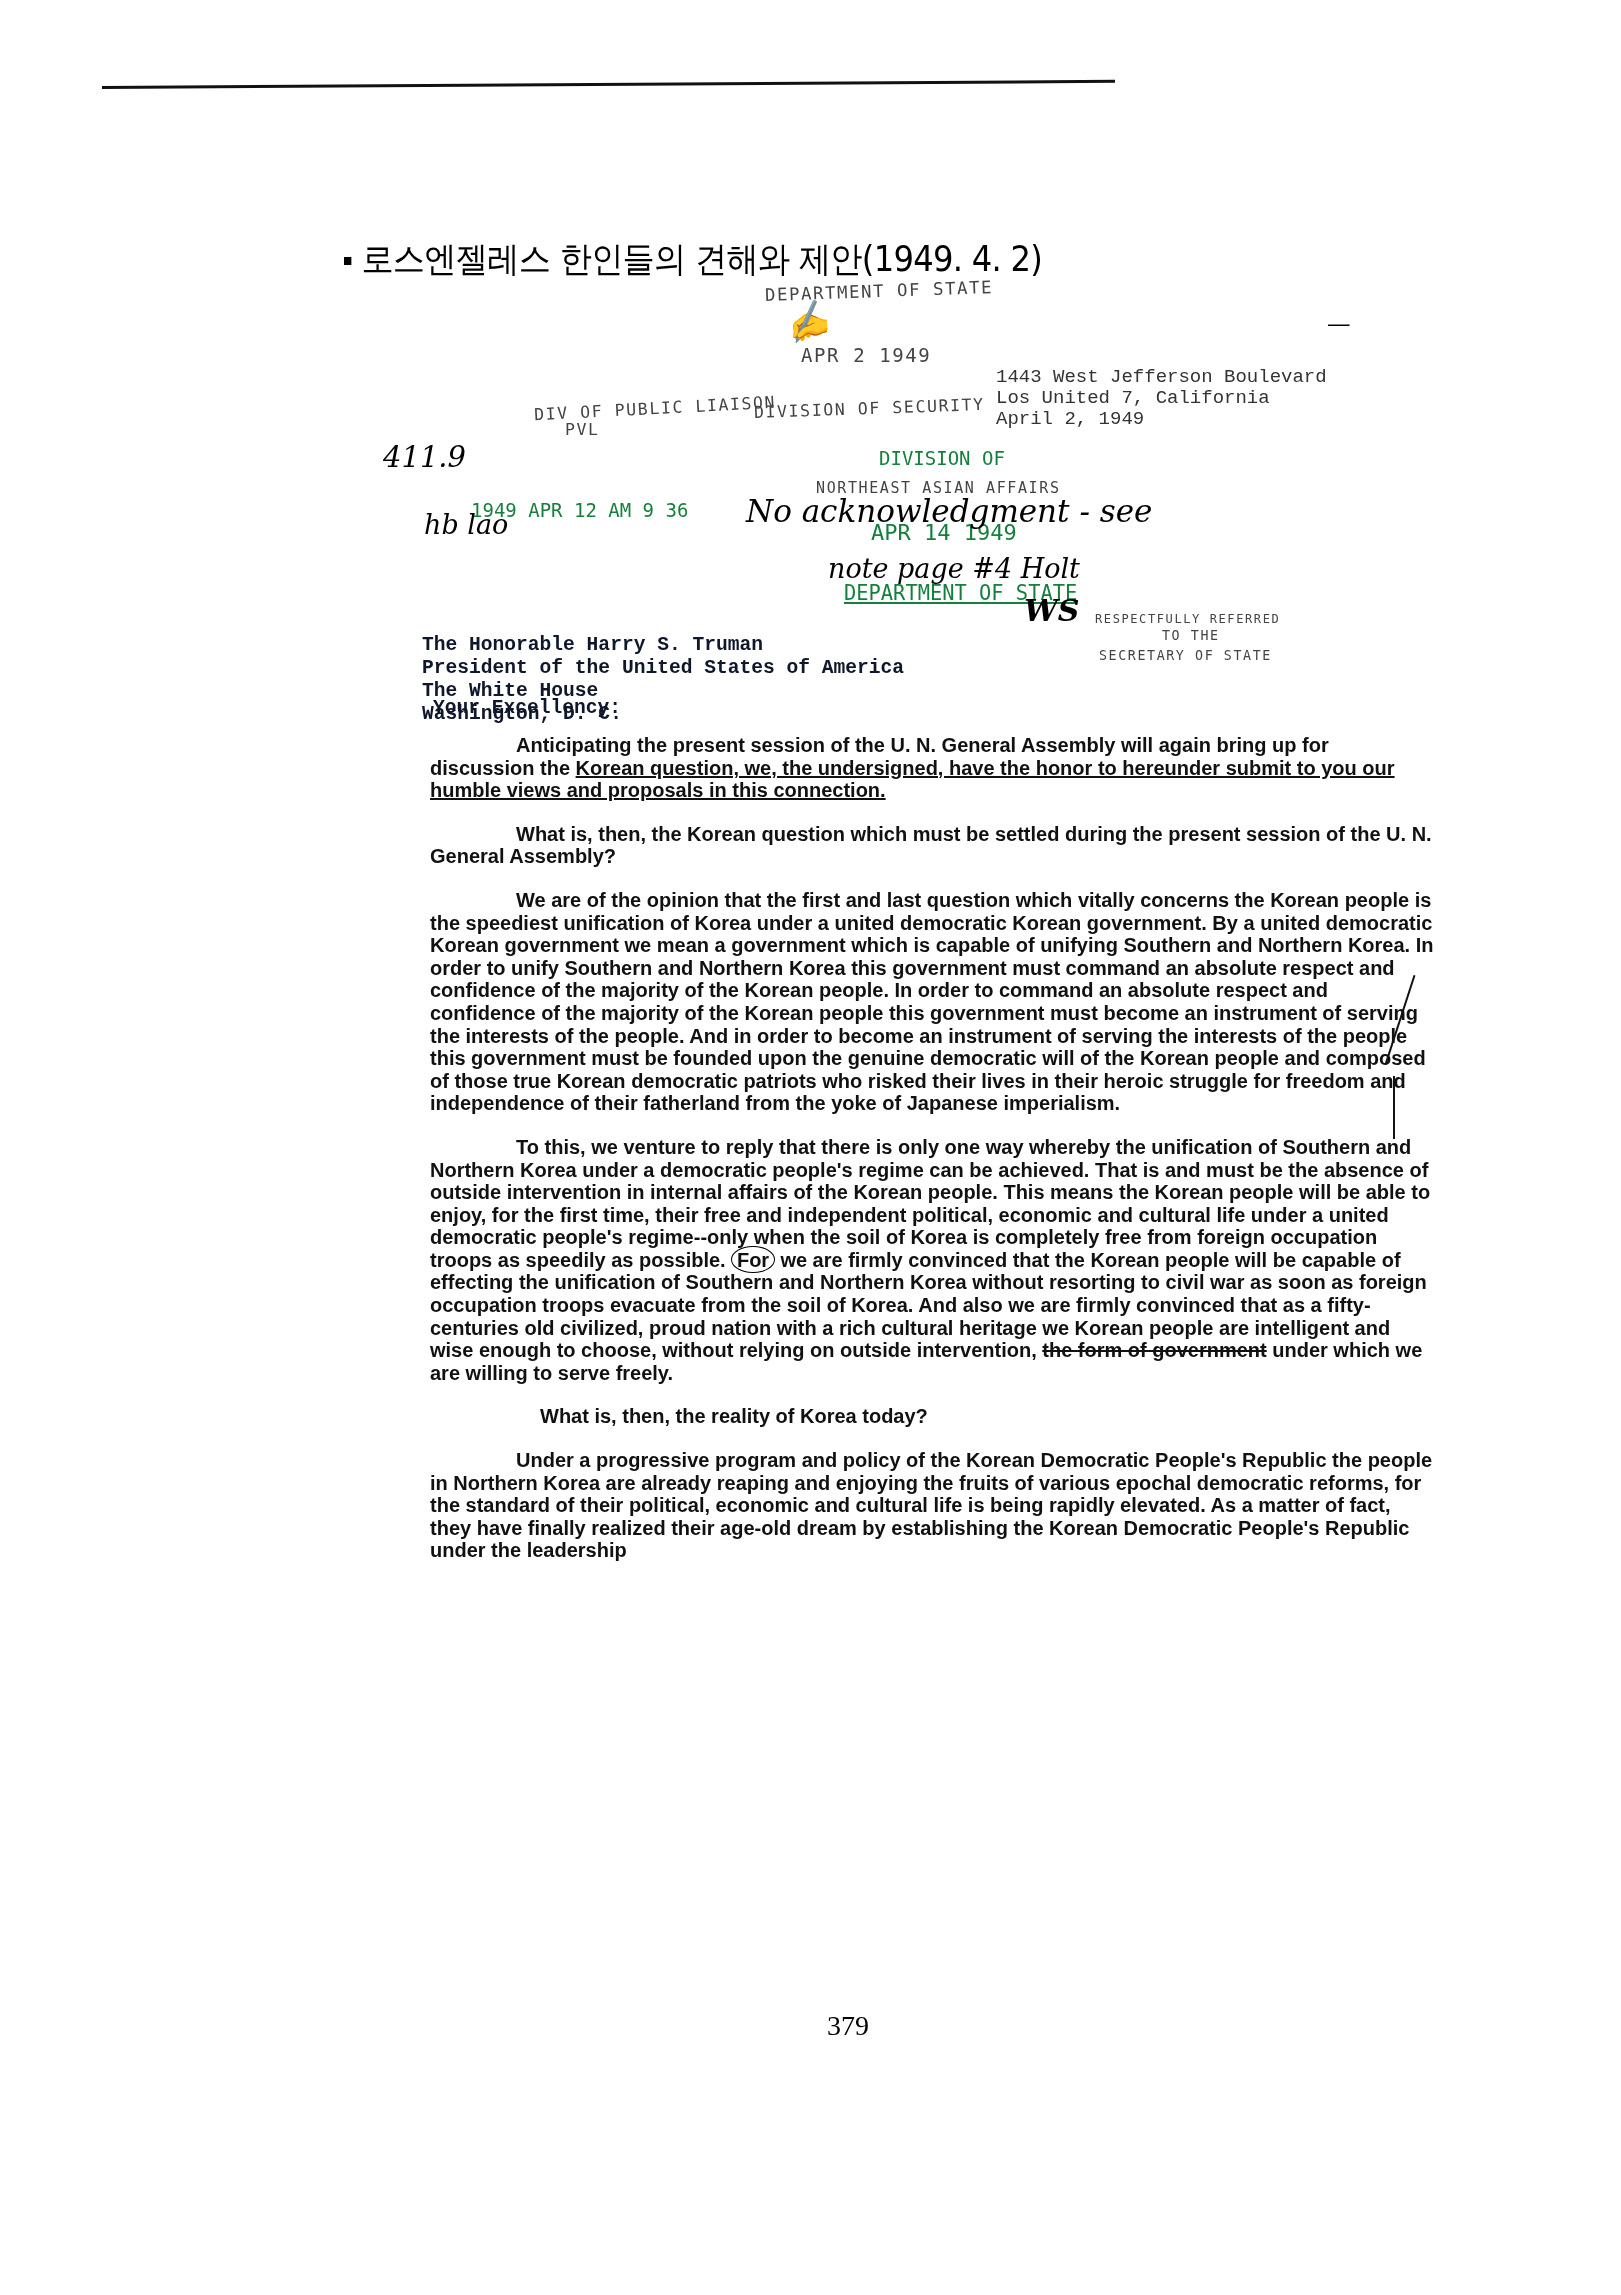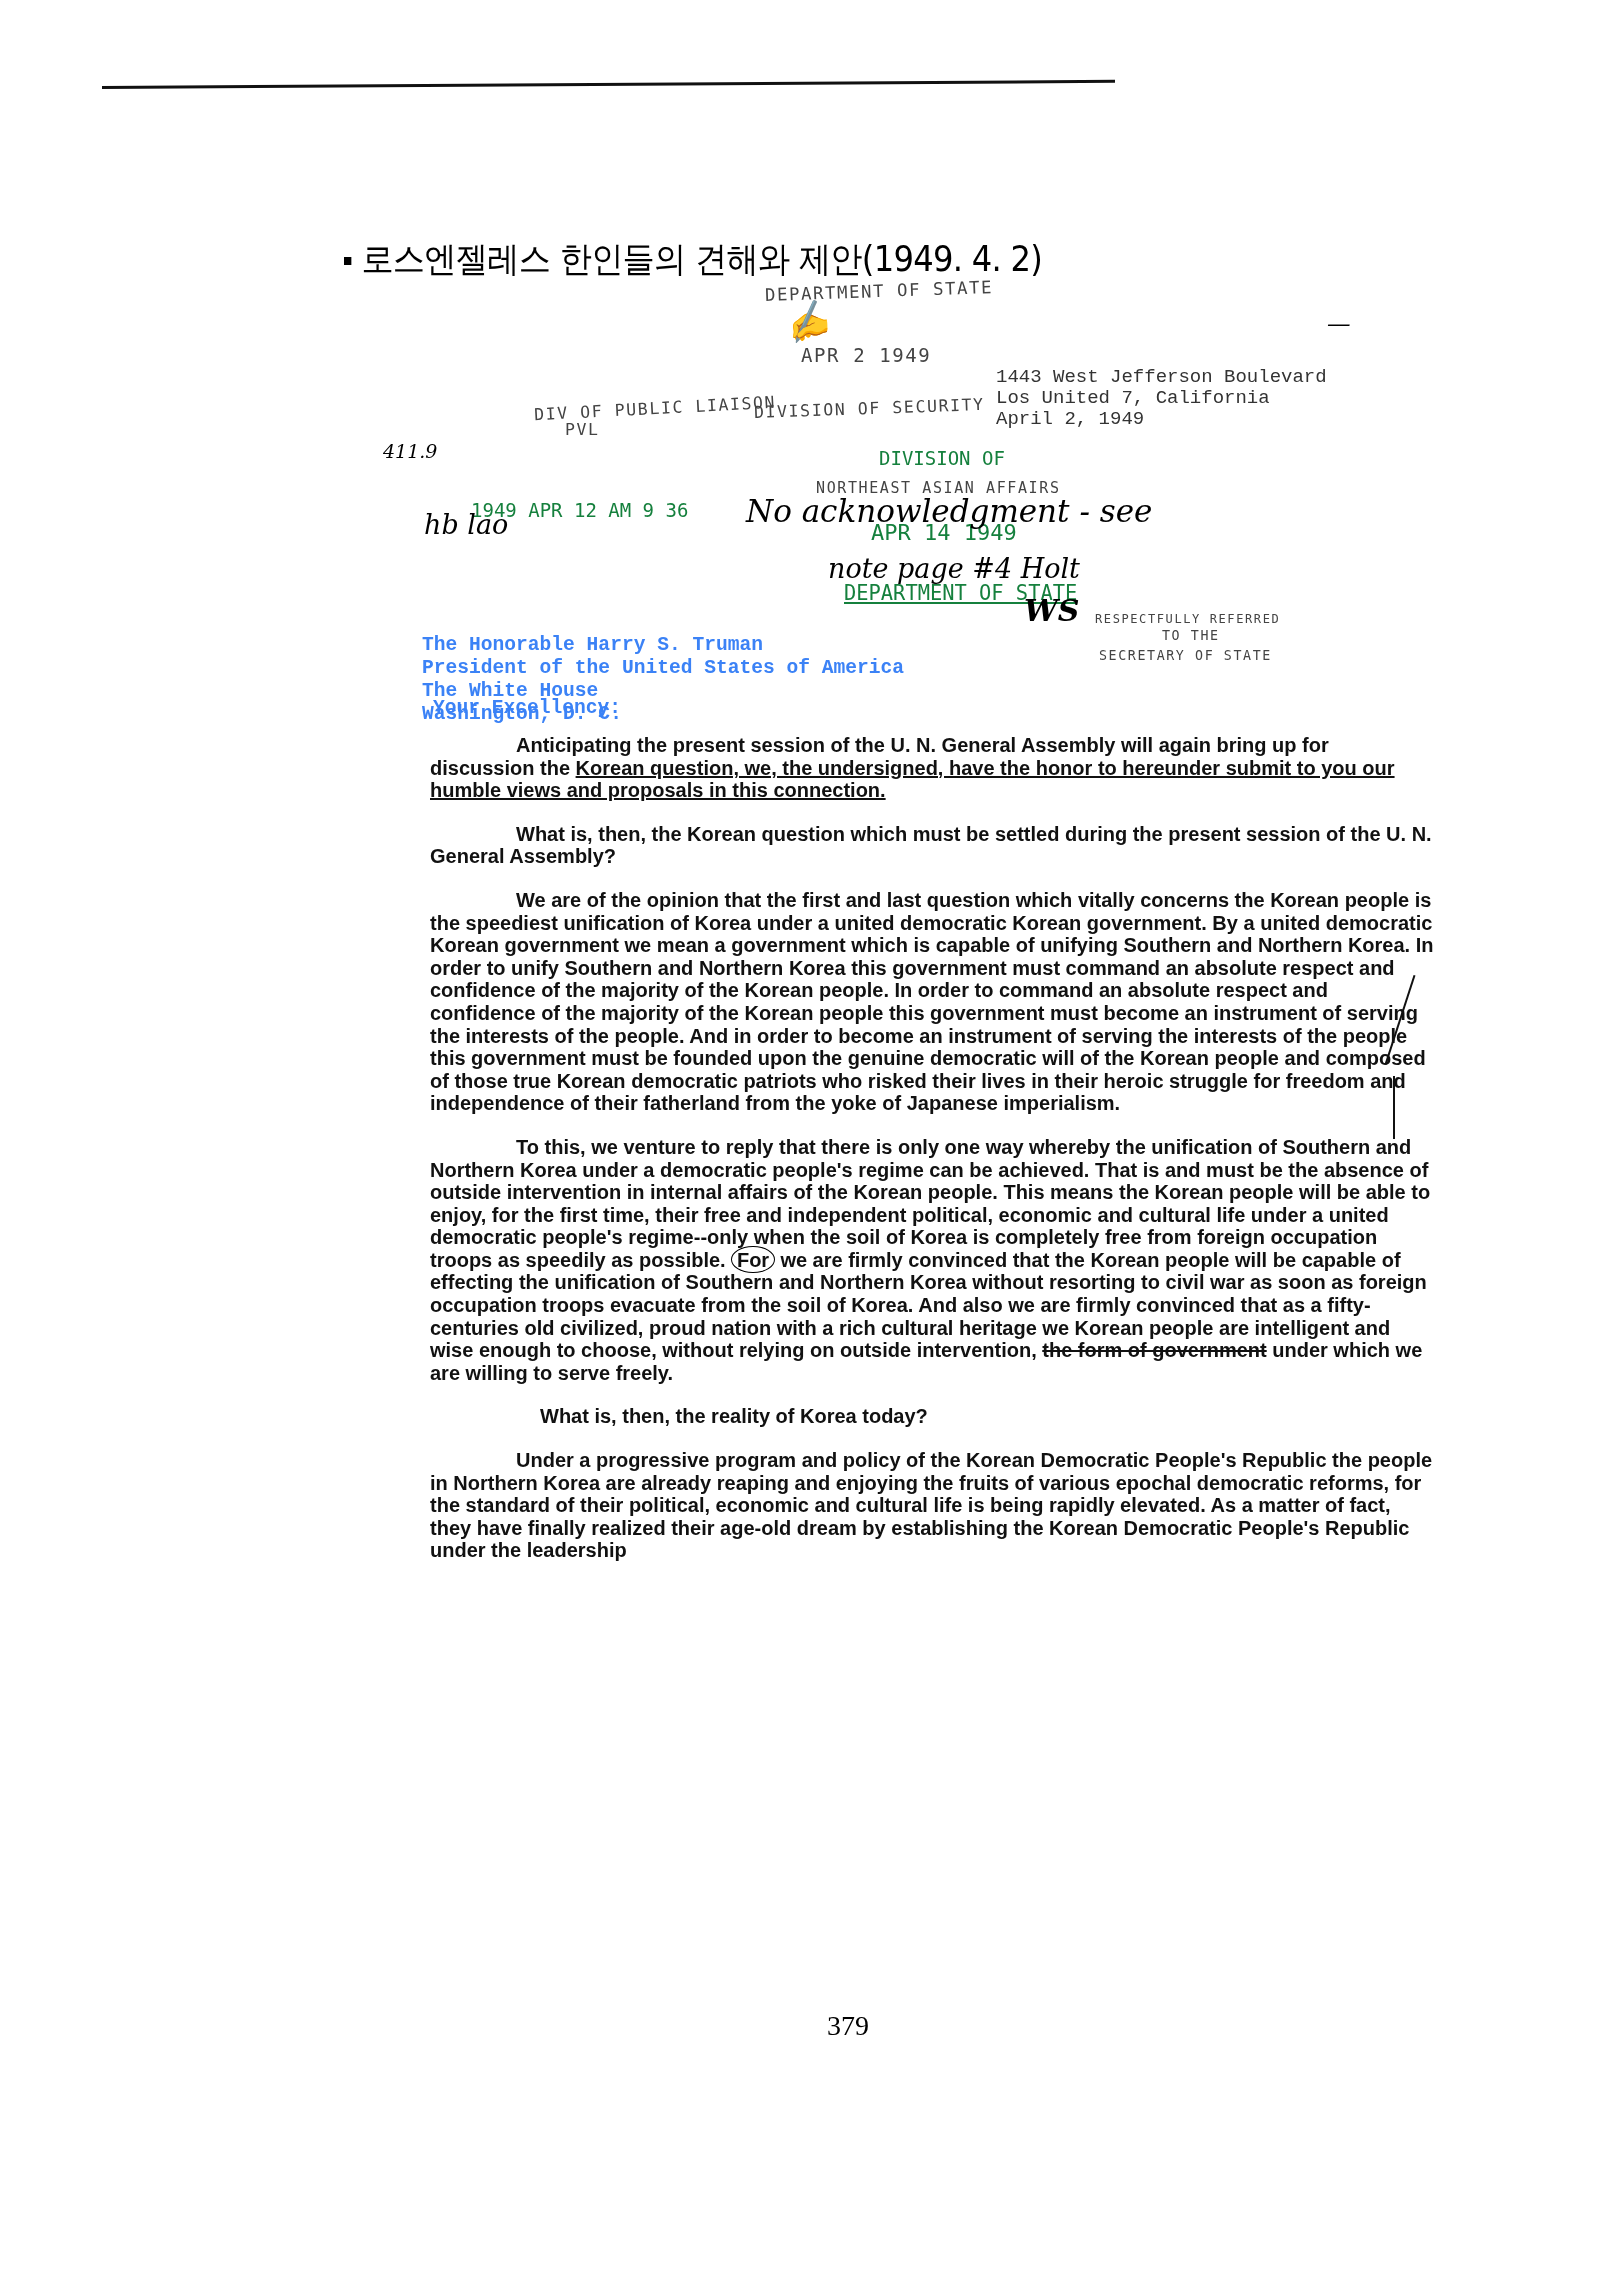--- a/index.html
+++ b/index.html
@@ -7,21 +7,21 @@
   .page { position:absolute; inset:0; background:#fff; }
   .top-rule { position:absolute; left:102px; top:86px; width:1013px; height:3.1px; background:#111;
               transform:rotate(-0.35deg); transform-origin:left center; }
   .title { position:absolute; left:344px; top:236px; font-family:"DejaVu Sans", sans-serif;
            font-size:35px; color:#000; letter-spacing:-0.8px; transform:scaleX(0.92); transform-origin:left; }
   .title .bullet { display:inline-block; width:7.9px; height:7.9px; background:#000; margin-right:11px; vertical-align:middle; }
   .stamp { position:absolute; font-family:"DejaVu Sans Mono", monospace; color:#15803d; }
   .faint { color:#444; letter-spacing:1.6px; }
   .hand { position:absolute; font-family:"DejaVu Serif", serif; font-style:italic; color:#000; }
   .typed { position:absolute; font-family:"Liberation Mono", monospace; font-size:19.6px; line-height:23px;
-           color:#3b82f6; white-space:pre; font-weight:bold; }
+           color:#0f172a; white-space:pre; font-weight:bold; }
   .addr-block { left:422px; top:634px; }
   .sender { left:996px; top:367px; font-size:19px; line-height:21px; font-weight:normal; color:#333; }
   .body-text { position:absolute; left:430px; width:1005px; font-family:Liberation Sans, sans-serif;
                font-size:20px; line-height:22.6px; color:#111; font-weight:bold; }
   .body-text p { margin:0 0 21px 0; text-indent:86px; white-space:normal; text-align:left; }
   .body-text p.q { text-indent:110px; }
   .ul { text-decoration:underline; text-decoration-thickness:2.4px; }
   .strike { text-decoration:line-through; text-decoration-thickness:2.4px;text-align:center; }
   .circle { border:1.6px solid #000; border-radius:50%; padding:1.6px 4.7px; }
   .margin-mark { position:absolute; background:#111; width:2.4px; }
@@ -46,21 +46,21 @@
   <div class="stamp faint" style="left:754px;top:399px;font-size:16.5px;transform:rotate(-2deg);">DIVISION OF SECURITY</div>
   <div class="stamp" style="left:879px;top:447px;font-size:19px;">DIVISION OF</div>
   <div class="stamp faint" style="left:816px;top:479px;font-size:15px;">NORTHEAST ASIAN AFFAIRS</div>
   <div class="stamp" style="left:471px;top:499px;font-size:19px;">1949 APR 12 AM 9 36</div>
   <div class="stamp" style="left:871px;top:520px;font-size:22px;">APR 14 1949</div>
   <div class="stamp" style="left:844px;top:581px;font-size:20.4px;text-decoration:underline;">DEPARTMENT OF STATE</div>
   <div class="stamp faint" style="left:1095px;top:612px;font-size:12px;">RESPECTFULLY REFERRED</div>
   <div class="stamp faint" style="left:1162px;top:628px;font-size:13.3px;">TO THE</div>
   <div class="stamp faint" style="left:1099px;top:648px;font-size:13.3px;">SECRETARY OF STATE</div>
 
-  <div class="hand" style="left:383px;top:440px;font-size:19px;">411.9</div>
+  <div class="hand" style="left:383px;top:440px;font-size:29px;">411.9</div>
   <div class="hand" style="left:424px;top:467px;font-size:27px;margin-top:42px;">hb lao</div>
   <div class="hand" style="left:746px;top:493px;font-size:31px;">No acknowledgment - see</div>
   <div class="hand" style="left:828px;top:553px;font-size:27px;">note page #4 Holt</div>
   <div class="hand" style="left:1024px;top:593px;font-size:30px;font-weight:bold;">WS</div>
   <div class="hand" style="left:1327px;top:310px;font-size:23.6px;">—</div>
 
   <div class="typed sender"><div>1443 West Jefferson Boulevard</div><div>Los United 7, California</div><div>April 2, 1949</div></div>
 
   <div class="typed addr-block"><div>The Honorable Harry S. Truman</div><div>President of the United States of America</div><div>The White House</div><div>Washington, D. C.</div></div>
 

